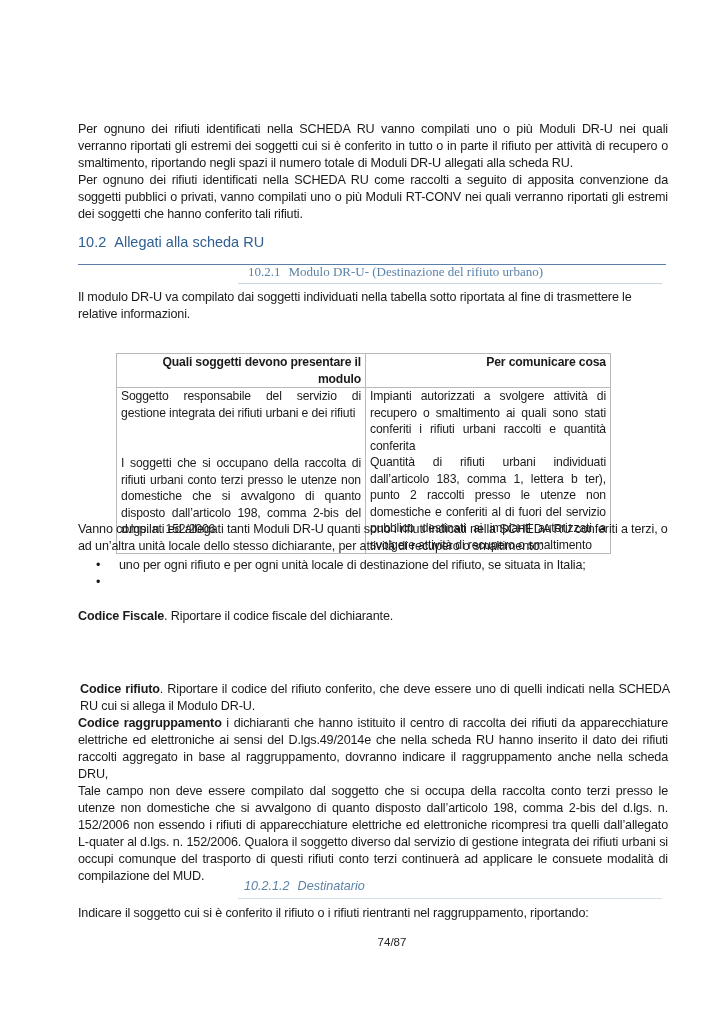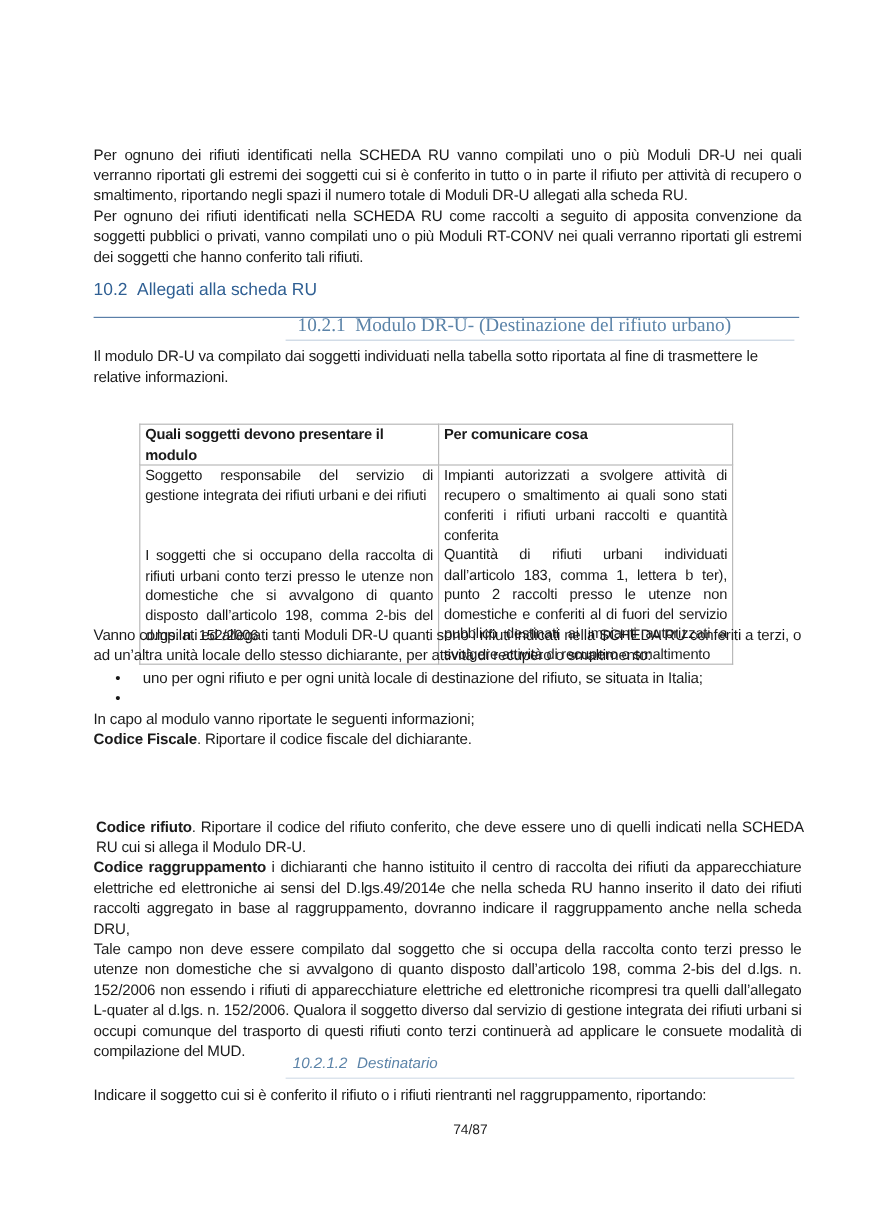--- a/index.html
+++ b/index.html
@@ -16,39 +16,39 @@
     .para.left { text-align: left; }
     b { font-weight: bold; }
     .h2 {
       position: absolute; left: 78px; top: 232px; width: 588px;
       font-size: 14.5px; line-height: 20px; color: #2f5f93;
       border-bottom: 1.3px solid #5a7fa8; padding-bottom: 12px;
     }
     .h2 .num { margin-right: 8px; }
     .h3 {
       position: absolute; left: 238px; top: 262px; width: 424px;
-      font-family: "Liberation Serif", serif; font-size: 16px; line-height: 19px; color: #5b83a8;
+      font-family: "Liberation Serif", serif; font-size: 13px; line-height: 19px; color: #5b83a8;
       border-bottom: 1.2px solid #c7d4e2; padding-bottom: 2px; padding-left: 10px; box-sizing: border-box;
     }
     .h3 .num { margin-right: 8px; }
     .h4 {
       position: absolute; left: 238px; width: 424px; box-sizing: border-box; padding-left: 6px;
       font-size: 12.6px; line-height: 18px; font-style: italic; color: #5b83a8;
       border-bottom: 1px solid #d4dee9; padding-bottom: 3px;
     }
     .h4 .num { margin-right: 8px; }
     table.ref {
       position: absolute; left: 116px; top: 353px; width: 495px;
       border-collapse: collapse; font-size: 12.2px; line-height: 16.5px;
       letter-spacing: -0.15px;
     }
     table.ref th, table.ref td {
       border: 1px solid #b9b9b9; vertical-align: top; padding: 0 4px; text-align: justify;
     }
-    table.ref th { text-align: left; font-weight: bold; }
+    table.ref th { text-align: right; font-weight: bold; }
     table.ref td.c1 { width: 240px; }
     .cellblock { display: block; }
     .gap { display: block; height: 34px; }
     ul.bullets { position: absolute; left: 78px; top: 557px; width: 600px; margin: 0; padding: 0; list-style: none;
       font-size: 12.6px; line-height: 17px; letter-spacing: -0.15px; }
     ul.bullets li { position: relative; padding-left: 41px; }
     ul.bullets li .dot { position: absolute; left: 18px; top: 0; }
     .footer {
       position: absolute; left: 0; width: 724px; top: 911px; text-align: center;
       font-size: 11.5px; line-height: 15px; color: #222;
@@ -94,21 +94,20 @@
     </tbody>
   </table>
 
   <p class="para left" style="top:521px; width:600px;">Vanno compilati ed allegati tanti Moduli DR-U quanti sono i rifiuti indicati nella SCHEDA RU conferiti a terzi, o ad un’altra unità locale dello stesso dichiarante, per attività di recupero o smaltimento:</p>
 
   <ul class="bullets">
     <li><span class="dot">•</span><span>uno per ogni rifiuto e per ogni unità locale di destinazione del rifiuto, se situata in Italia;</span></li>
     <li><span class="dot">•</span></li>
   </ul>
 
-  <p class="para left" style="top:591px;">In capo al modulo vanno riportate le seguenti informazioni;</p>
   <p class="para left" style="top:608px;"><b>Codice Fiscale</b><span>. Riportare il codice fiscale del dichiarante.</span></p>
 
 
   <p class="para" style="top:681px; left:80px;"><b>Codice rifiuto</b><span>. Riportare il codice del rifiuto conferito, che deve essere uno di quelli indicati nella SCHEDA RU cui si allega il Modulo DR-U.</span></p>
   <p class="para" style="top:715px;"><b>Codice raggruppamento</b><span> i dichiaranti che hanno istituito il centro di raccolta dei rifiuti da apparecchiature elettriche ed elettroniche ai sensi del D.lgs.49/2014e che nella scheda RU hanno inserito il dato dei rifiuti raccolti aggregato in base al raggruppamento, dovranno indicare il raggruppamento anche nella scheda DRU,</span></p>
   <p class="para" style="top:783px;">Tale campo non deve essere compilato dal soggetto che si occupa della raccolta conto terzi presso le utenze non domestiche che si avvalgono di quanto disposto dall’articolo 198, comma 2-bis del d.lgs. n. 152/2006 non essendo i rifiuti di apparecchiature elettriche ed elettroniche ricompresi tra quelli dall’allegato L-quater al d.lgs. n. 152/2006. Qualora il soggetto diverso dal servizio di gestione integrata dei rifiuti urbani si occupi comunque del trasporto di questi rifiuti conto terzi continuerà ad applicare le consuete modalità di compilazione del MUD.</p>
 
   <div class="h4" style="top:877px;">
     <span class="num">10.2.1.2</span><span>Destinatario</span>
   </div>

